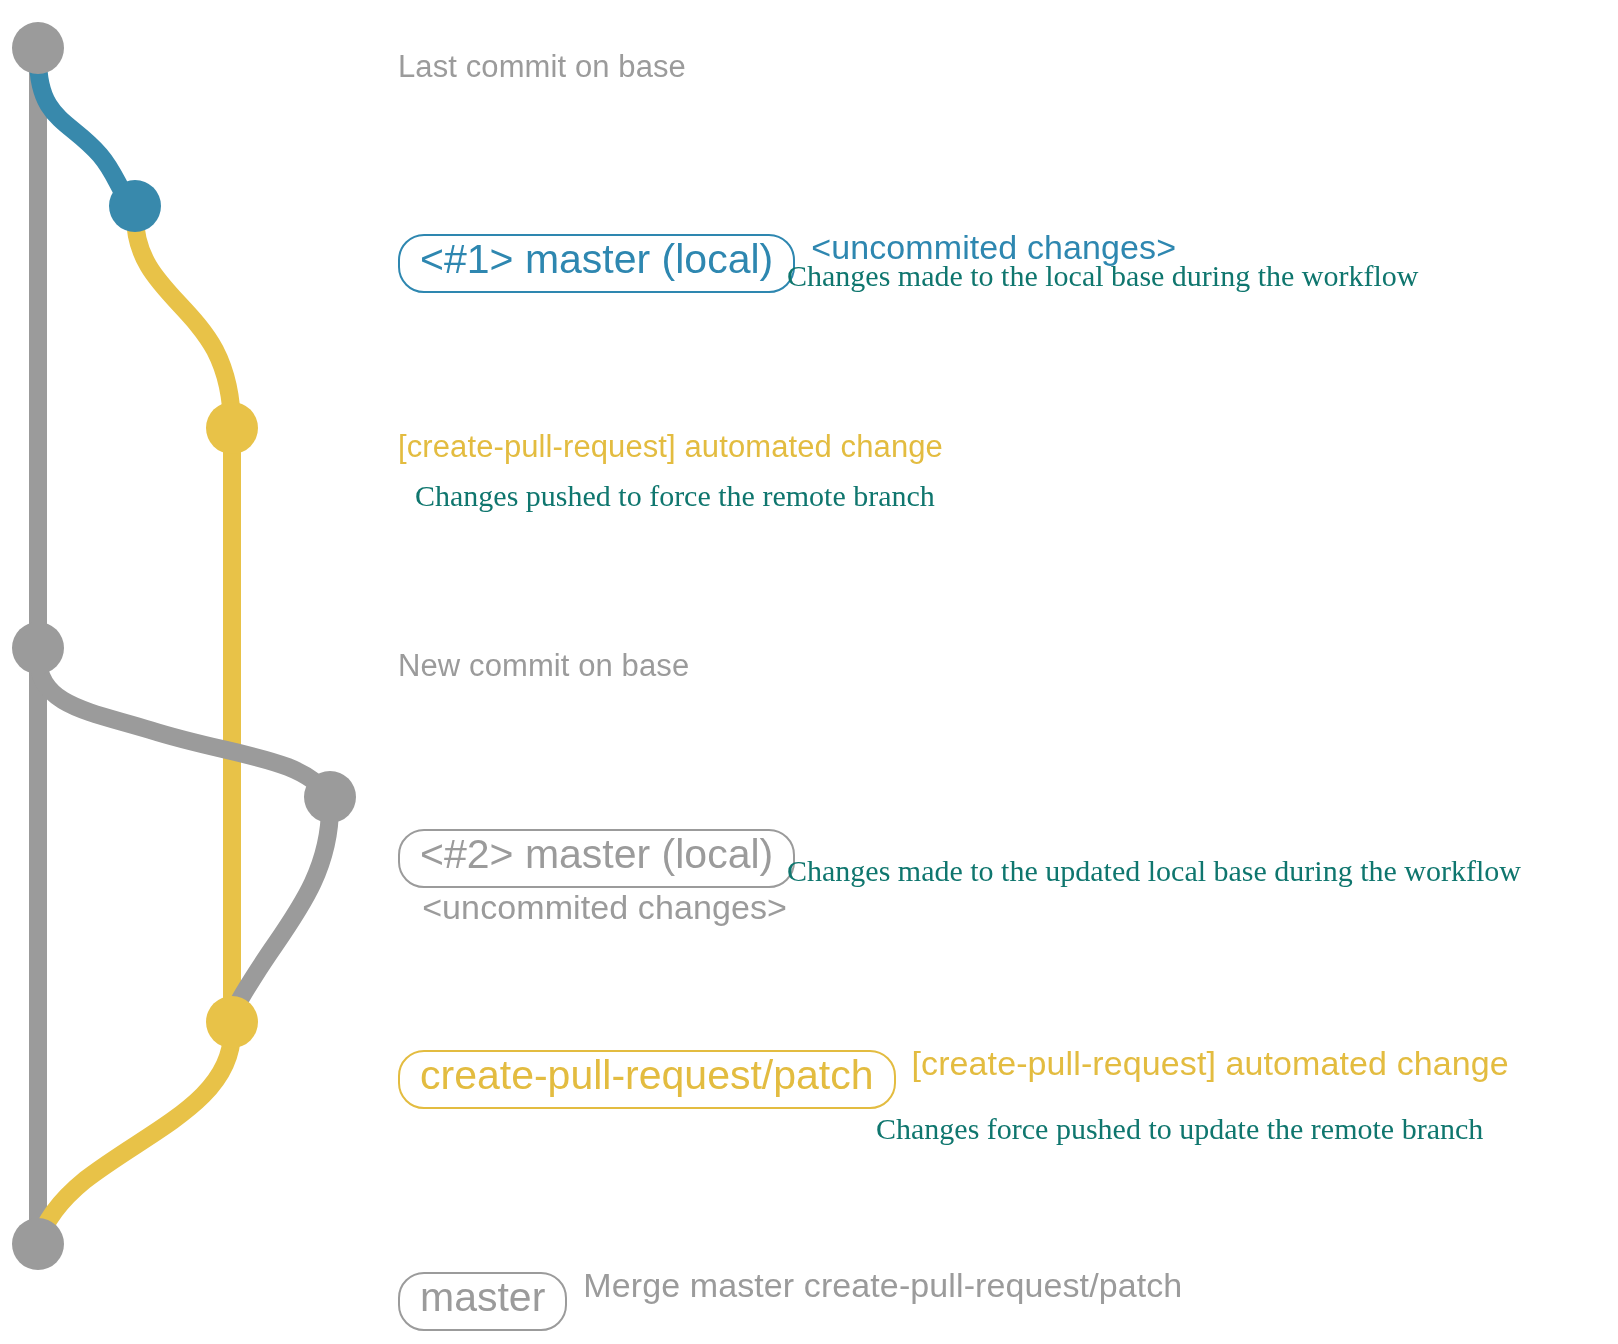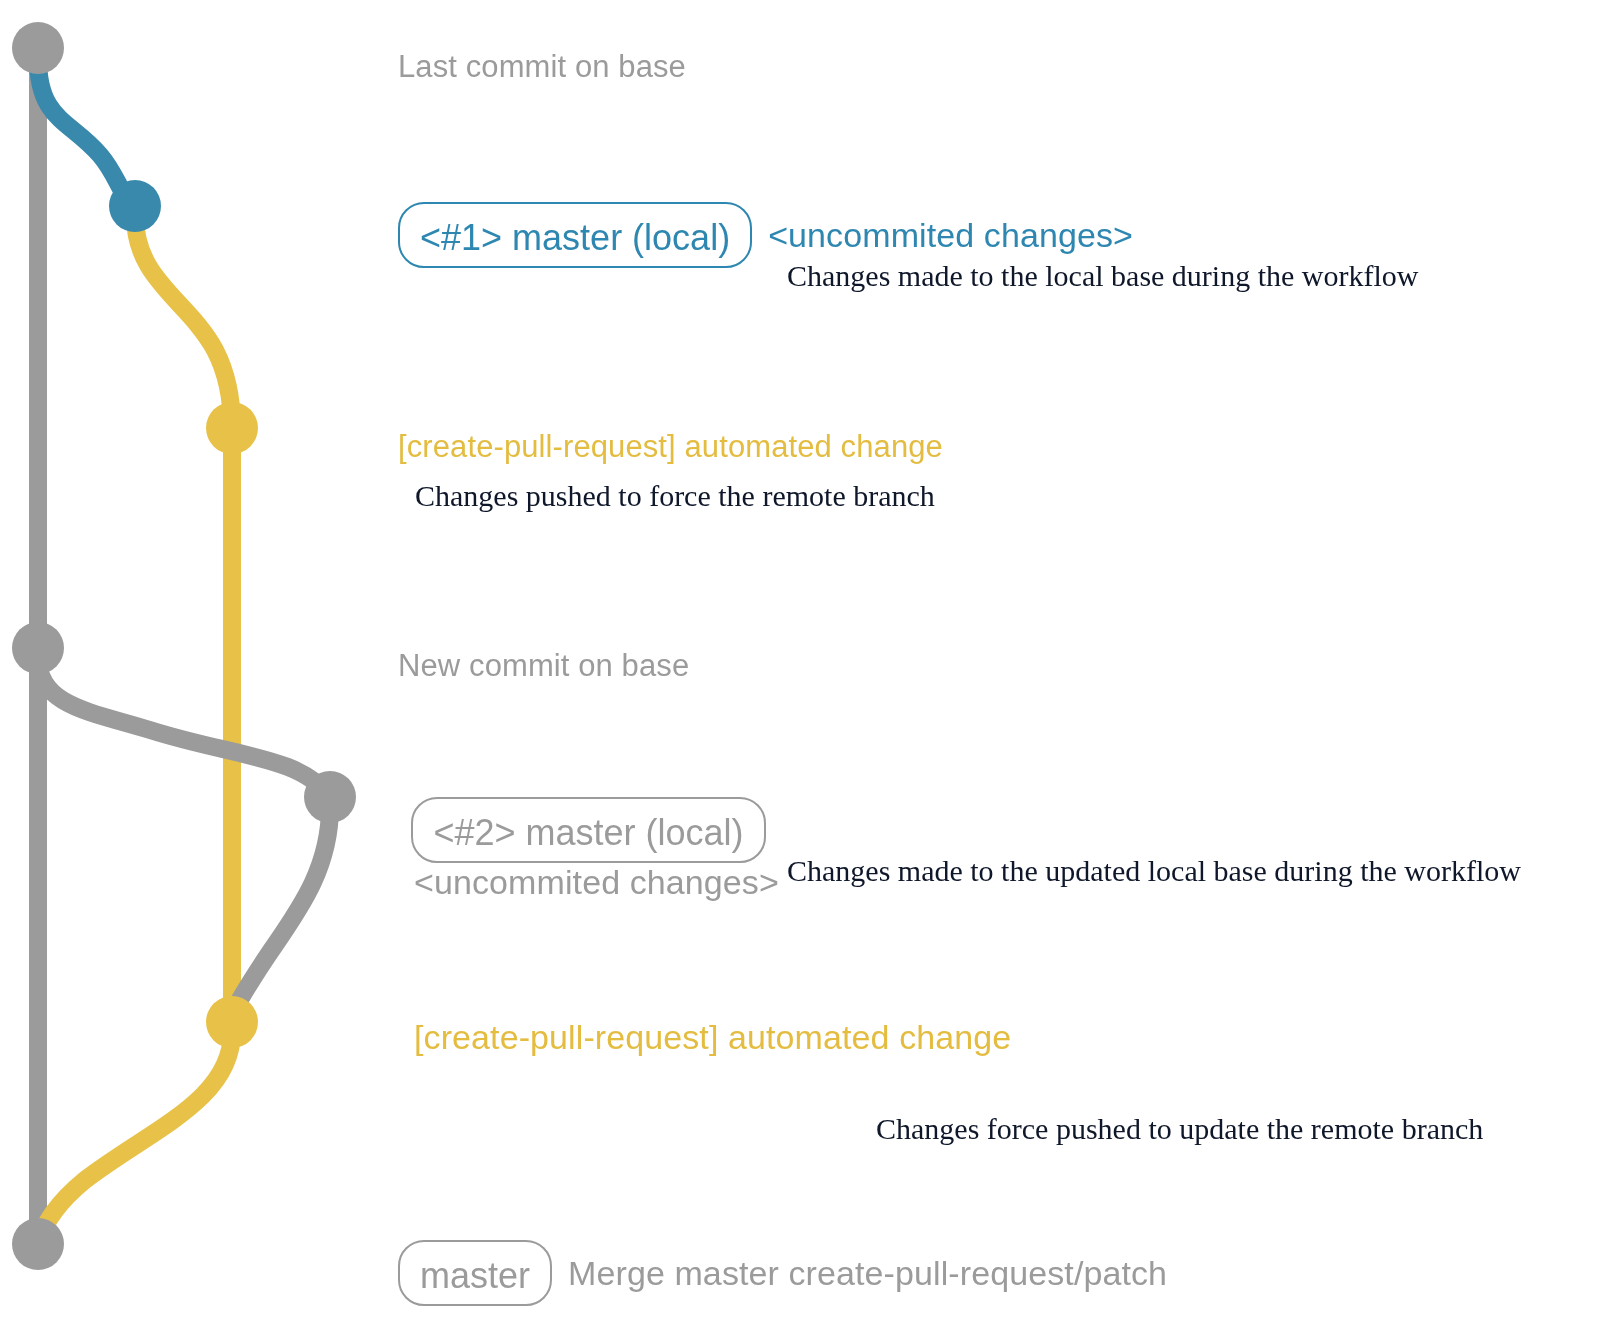--- a/index.html
+++ b/index.html
@@ -43,28 +43,29 @@
     font-size: 31px;
     color: #9b9b9b;
     white-space: nowrap;
     letter-spacing: 0.1px;
   }
 
   .badge {
     display: inline-block;
     border: 2px solid #9b9b9b;
     border-radius: 26px;
-    padding: 14px 20px 8px 20px;
+    padding: 1px 20px 8px 20px;
     font-family: "Liberation Sans", sans-serif;
-    font-size: 36px;
+    font-size: 41px;
     line-height: 1.12;
     color: #9b9b9b;
     white-space: nowrap;
     background: #ffffff;
     box-sizing: border-box;
+    margin-top: 32px;
   }
   .badge.blue {
     border-color: #2e87b0;
     color: #2e87b0;
   }
   .badge.yellow {
     border-color: #e3bc40;
     color: #e3bc40;
   }
 
@@ -76,21 +77,21 @@
     letter-spacing: 0.1px;
   }
   .commit-msg.blue   { color: #2e87b0; }
   .commit-msg.yellow { color: #e3bc40; }
   .commit-msg.gray   { color: #9b9b9b; }
 
   .desc {
     position: absolute;
     font-family: "Liberation Serif", serif;
     font-size: 30px;
-    color: #0f172a;
+    color: #0f766e;
     white-space: nowrap;
   }
 </style>
 </head>
 <body>
 
 <svg id="graph-canvas" viewBox="0 0 1618 1344" xmlns="http://www.w3.org/2000/svg">
 
   <path d="M 38 48 L 38 1244" stroke="#9b9b9b" stroke-width="18" fill="none" stroke-linecap="butt"></path>
 
@@ -136,20 +137,21 @@
     <span class="plain-label">New commit on base</span>
   </div>
 
   <div class="row" style="left:398px; top:781px;flex-direction:column;">
     <span class="badge">&lt;#2&gt; master (local)</span>
     <span class="commit-msg gray">&lt;uncommited changes&gt;</span>
   </div>
   <div class="desc" style="left:787px; top:838px;">Changes made to the updated local base during the workflow</div>
 
   <div class="row" style="left:398px; top:1002px;">
+    <span class="badge yellow">create-pull-request/patch</span>
     <span class="commit-msg yellow">[create-pull-request] automated change</span>
   </div>
   <div class="desc" style="left:876px; top:1060px;margin-top:36px;">Changes force pushed to update the remote branch</div>
 
   <div class="row" style="left:398px; top:1224px;">
     <span class="badge">master</span>
     <span class="commit-msg gray">Merge master create-pull-request/patch</span>
   </div>
 
 </div>

